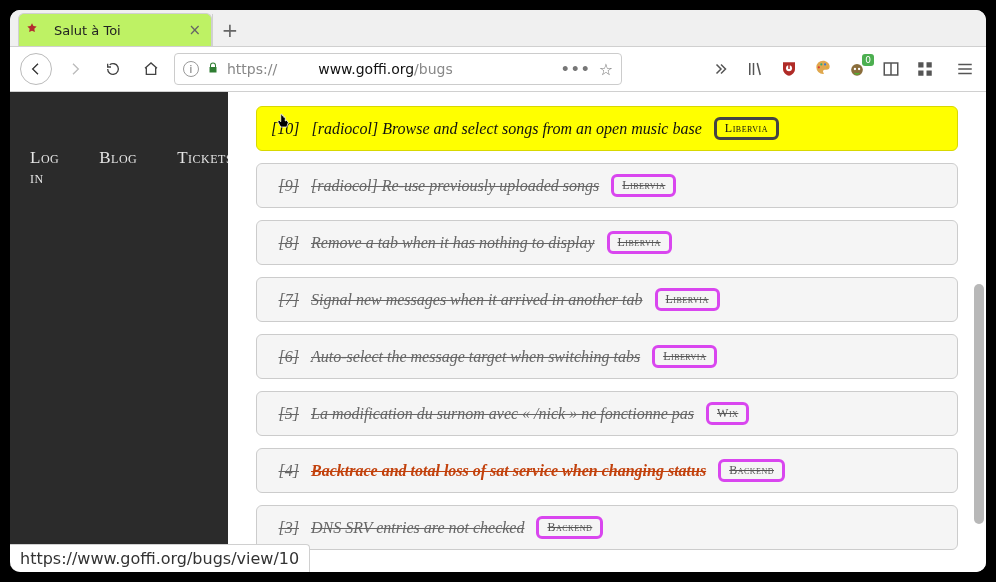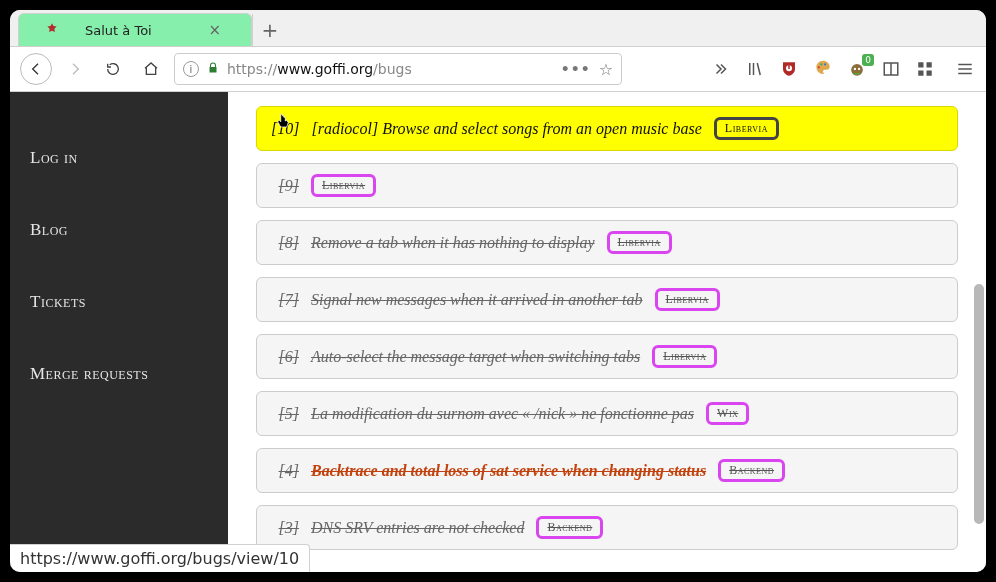--- a/index.html
+++ b/index.html
@@ -30,28 +30,28 @@
   .tabbar {
     height: 36px;
     background: #f0f0f0;
     border-bottom: 1px solid #d0d0d0;
     display: flex;
     align-items: flex-end;
   }
   .tab {
     height: 32px;
     margin-left: 8px;
-    padding: 0 26px;
-    background: #86efac;
+    padding: 0 6px;
+    background: #bef264;
     border: 1px solid #d0d0d0;
     border-bottom: none;
     border-radius: 6px 6px 0 0;
     display: flex;
     align-items: center;
-    gap: 26px;
+    gap: 15px;
     min-width: 180px;
     font-size: 13px;
     color: #222;
   }
   .tab .favicon {
     display: inline-block;
     color: #b32d2e;
     font-size: 13px;
     line-height: 1;
   }
@@ -109,21 +109,21 @@
     align-items: center;
     padding: 0 8px;
     gap: 8px;
     font-size: 14px;
     color: #555;
     max-width: 430px;
   }
   .urlbar .lock { color: #2e7d32; font-size: 13px; }
   .urlbar .info { width:14px;height:14px;border:1px solid #999;border-radius:50%;display:flex;align-items:center;justify-content:center;font-size:10px;color:#666;}
   .urlbar .url-text { flex: 1; white-space: nowrap; overflow: hidden; }
-  .urlbar .url-text .host { color: #111; }
+  .urlbar .url-text .host { color: #111; margin-left: 41px; }
   .urlbar .url-text .rest { color: #888; }
   .urlbar .dots { color:#777; letter-spacing:1px; font-weight:bold; }
   .urlbar .star { color:#777; font-size:16px; }
   .tool-icons {
     display:flex;
     align-items:center;
     gap:12px;
     margin-left:auto;
   }
   .tool-icons .ti { width:22px;height:22px;display:flex;align-items:center;justify-content:center;color:#555;font-size:16px; position:relative;}
@@ -141,21 +141,21 @@
     flex: 1;
     display: flex;
     min-height: 0;
     position: relative;
   }
   .sidebar {
     width: 218px;
     background: #2b2b2b;
     color: #ddd;
     display: flex;
-    flex-direction: column;
+    flex-direction: row;
     padding-top: 30px;
     font-family: Georgia, "Times New Roman", serif;
   }
   .sidebar a {
     display: block;
     padding: 26px 20px;
     font-variant: small-caps;
     letter-spacing: 0.5px;
     font-size: 17px;
     color: #e6e6e6;
@@ -362,20 +362,21 @@
 
     <div class="main">
       <div class="ticket-list" id="ticket-list">
           <a class="ticket highlight">
             <span class="tid">[10]</span>
             <span class="title">[radiocol] Browse and select songs from an open music base</span>
             <span class="tag">Libervia</span>
           </a>
           <a class="ticket closed">
             <span class="tid">[9]</span>
+            <span class="title">[radiocol] Re-use previously uploaded songs</span>
             <span class="tag">Libervia</span>
           </a>
           <a class="ticket closed">
             <span class="tid">[8]</span>
             <span class="title">Remove a tab when it has nothing to display</span>
             <span class="tag">Libervia</span>
           </a>
           <a class="ticket closed">
             <span class="tid">[7]</span>
             <span class="title">Signal new messages when it arrived in another tab</span>

